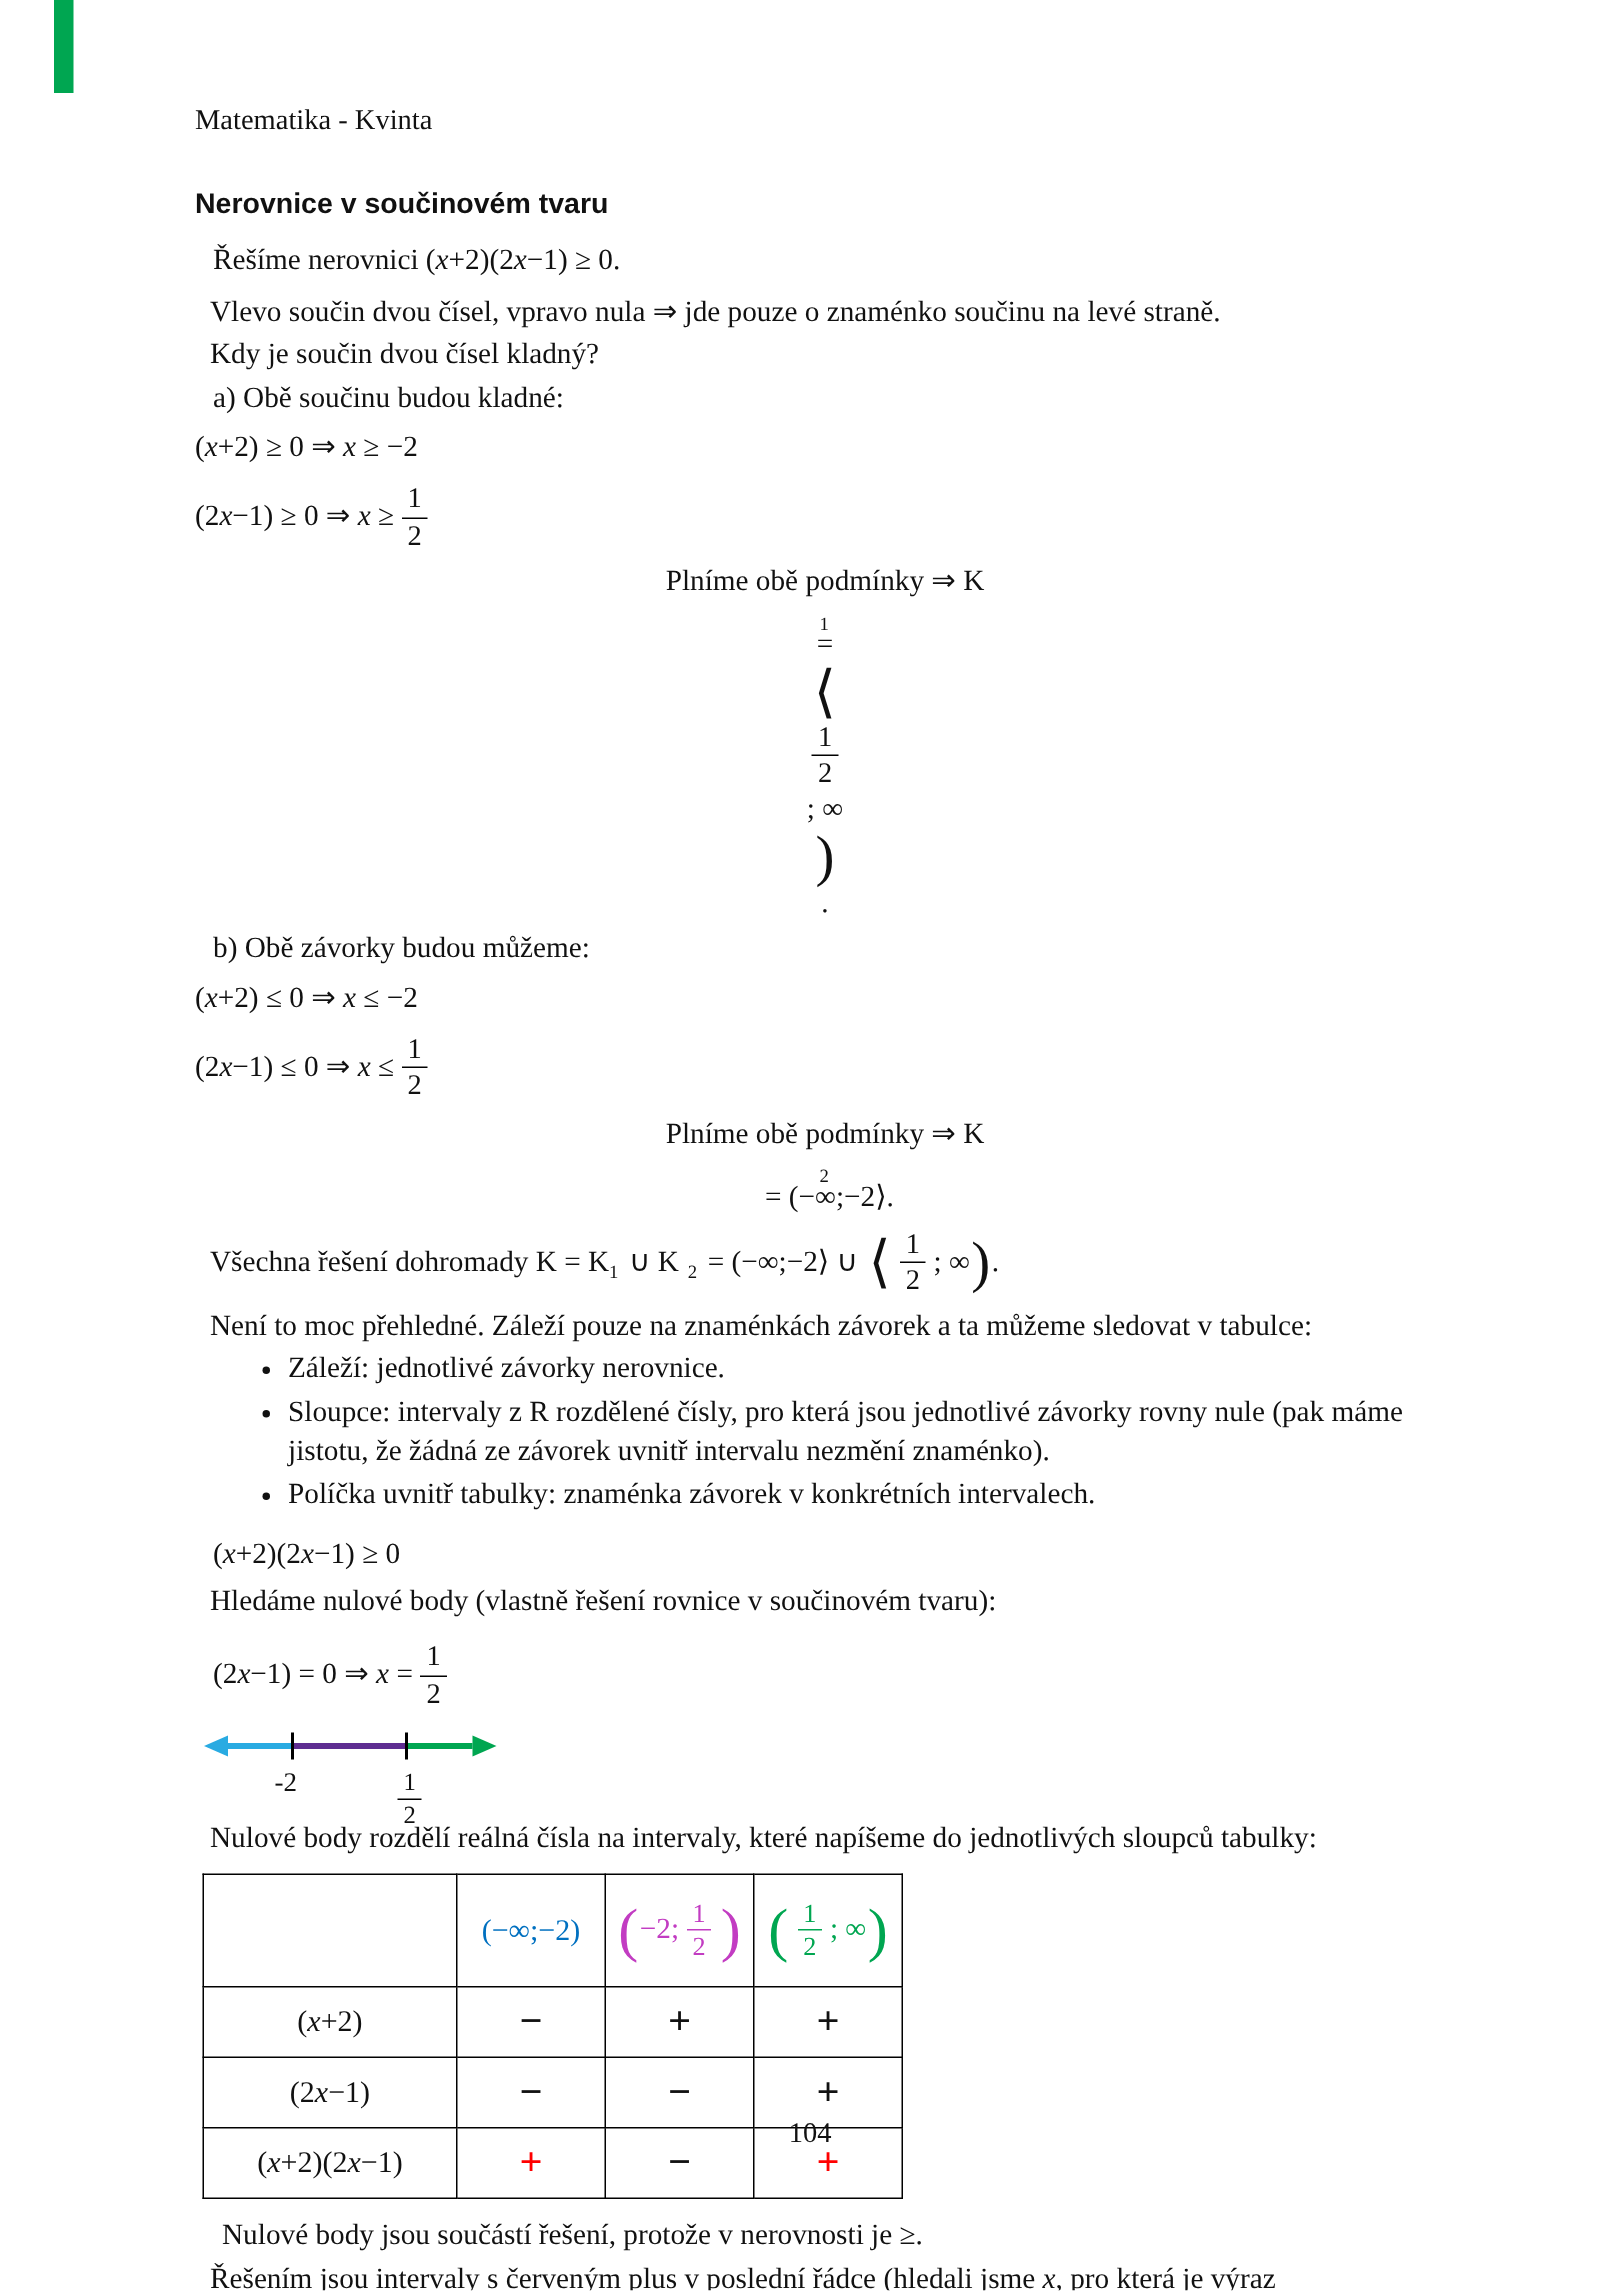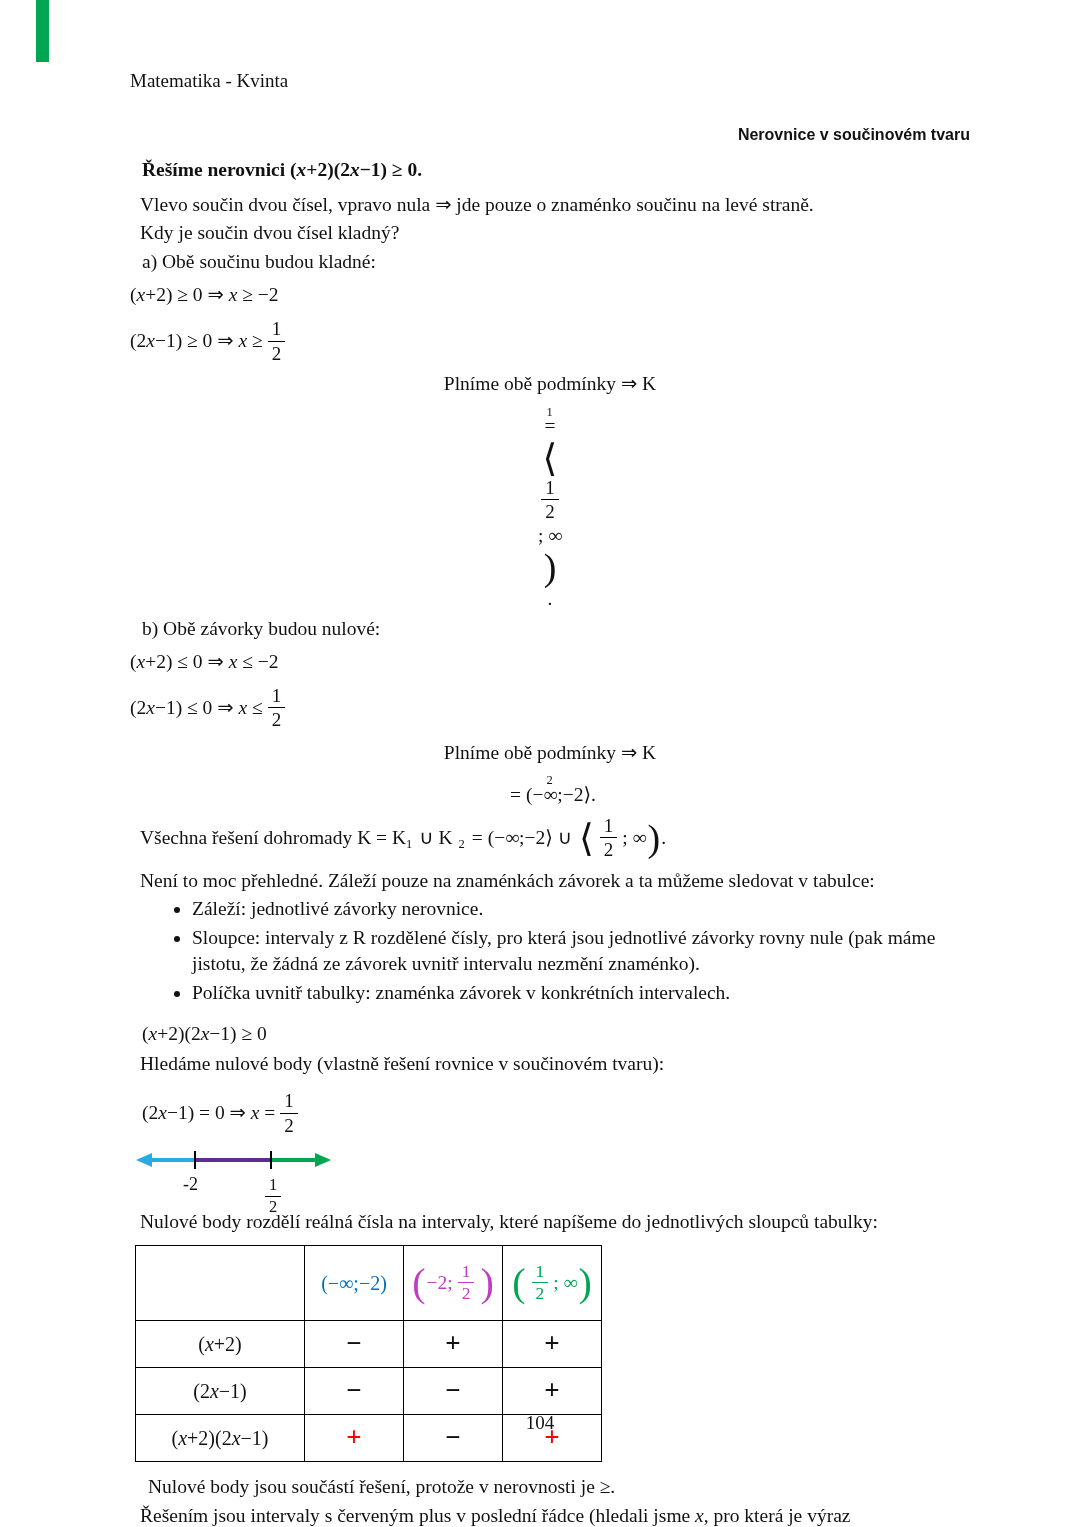--- a/index.html
+++ b/index.html
@@ -11,23 +11,23 @@
     --line_purple:#5E2D91;
     --line_green:#00A651;
     --corner_green:#00A651;
   }
   html,body{margin:0;padding:0;background:#ffffff;}
   .page{position:relative;width:1080px;height:1527px;background:#fff;overflow:hidden;
         font-family:"Liberation Serif",serif;font-size:19.5px;line-height:1.32;color:#111;}
   .corner-mark{position:absolute;left:36px;top:0;width:13px;height:62px;background:var(--corner_green);}
   .header{position:absolute;top:68px;left:130px;font-size:19px;}
   .content{position:absolute;top:124px;left:130px;width:840px;}
-  h1.title{font-family:"Liberation Sans",sans-serif;font-weight:700;font-size:16px;margin:0 0 12px 0;text-align:right;}
+  h1.title{font-family:"Liberation Sans",sans-serif;font-weight:700;font-size:19px;margin:0 0 12px 0;}
   p{margin:0;}
-  .p-intro{margin:0 0 9px 12px;font-weight:bold;}
+  .p-intro{margin:0 0 9px 12px;}
   .p-std{margin:0 0 2px 10px;}
   .case-label{margin:4px 0 2px 12px;}
   i{font-style:italic;}
 
   .eqline{display:flex;align-items:center;}
   .eq-ind{margin-left:78px;}
   .eq-ind2{margin-left:74px;flex-direction:column;}
   .plainline{min-height:32px;margin:4px 0 2px;}
   .tallline{min-height:56px;margin:2px 0;}
   .frac{display:inline-flex;flex-direction:column;align-items:center;line-height:1.12;margin:0 5px;font-size:19px;}
@@ -119,21 +119,21 @@
       <span class="tall">⟨</span>
       <span class="frac">
           <span class="num">1</span>
           <span class="den">2</span>
         </span>
       <span>; ∞</span>
       <span class="tall">)</span>
       <span>.</span>
     </div>
 
-    <p class="case-label">b) Obě závorky budou nulové:</p>
+    <p class="case-label">b) Obě závorky budou můžeme:</p>
     <div class="eqline plainline eq-ind">
       <span>(<i>x</i>+2) ≤ 0 ⇒ <i>x</i> ≤ −2</span>
     </div>
     <div class="eqline tallline eq-ind">
       <span>(2<i>x</i>−1) ≤ 0 ⇒ <i>x</i> ≤</span>
       <span class="frac">
           <span class="num">1</span>
           <span class="den">2</span>
         </span>
     </div>

